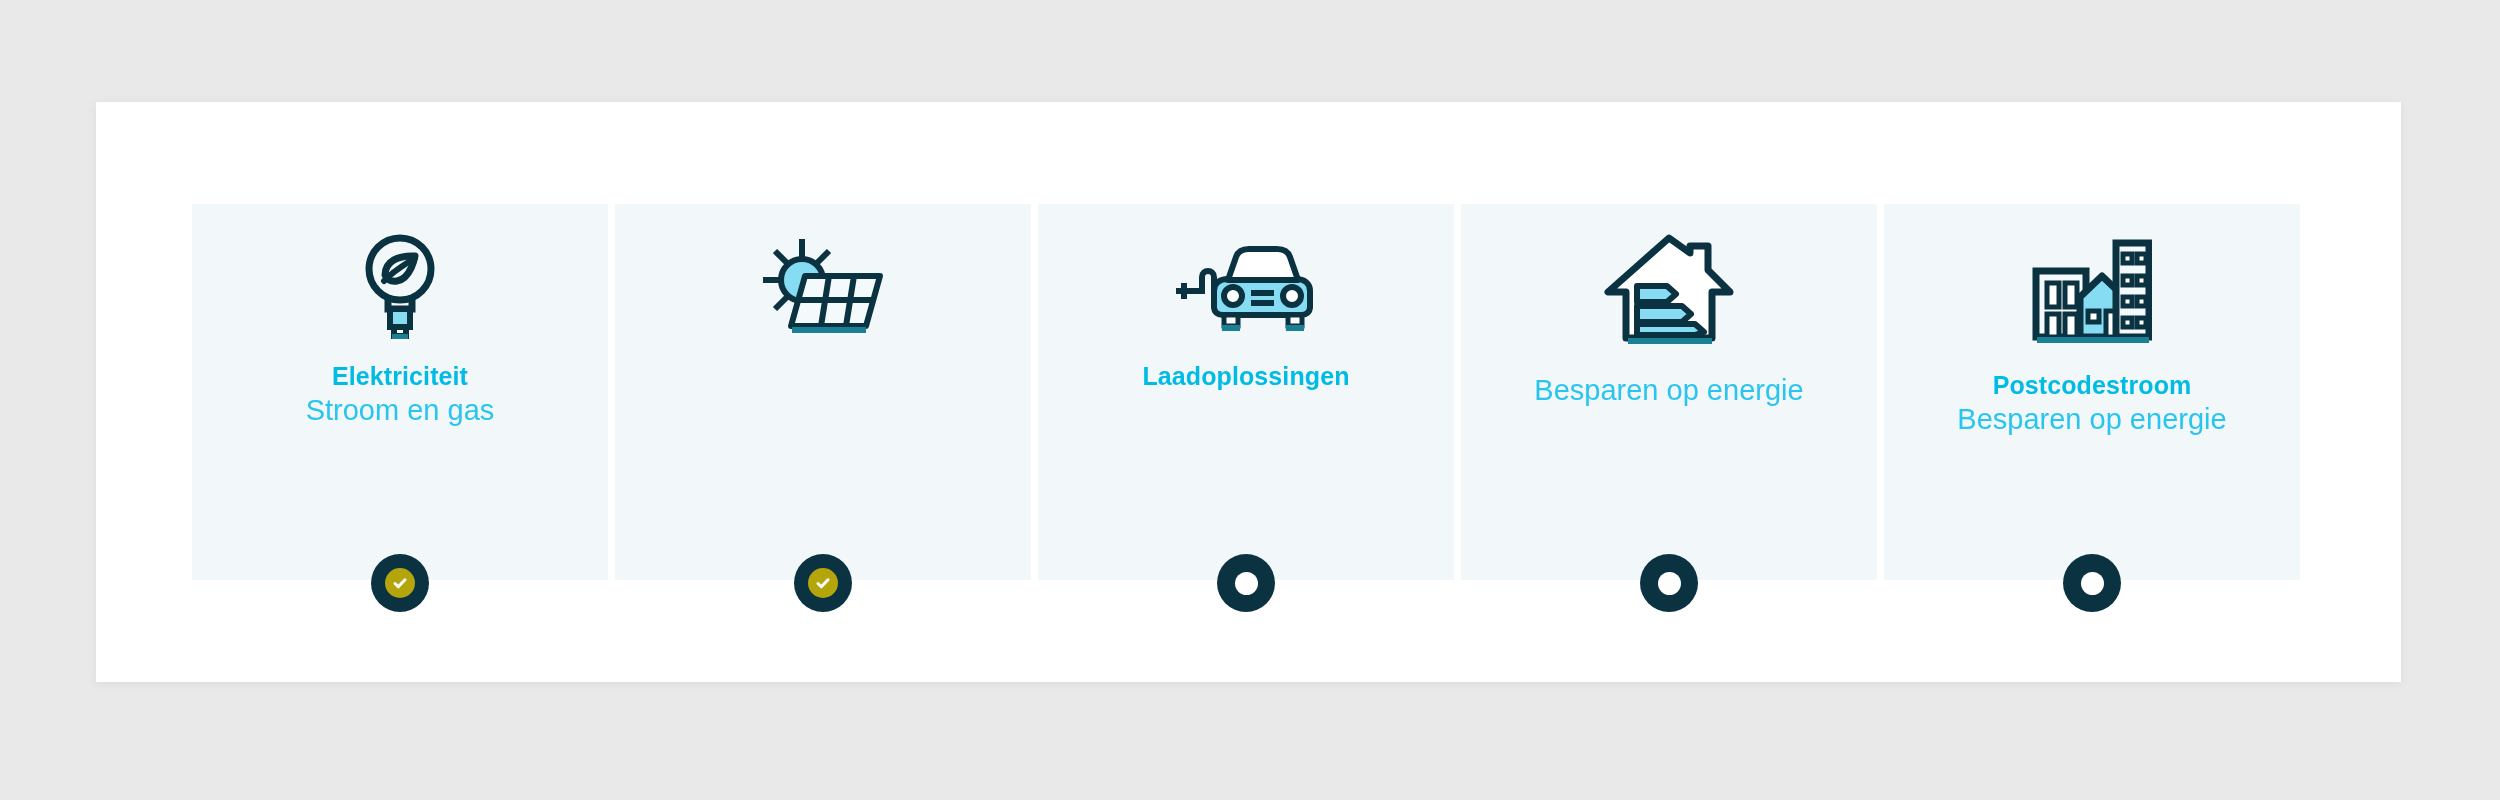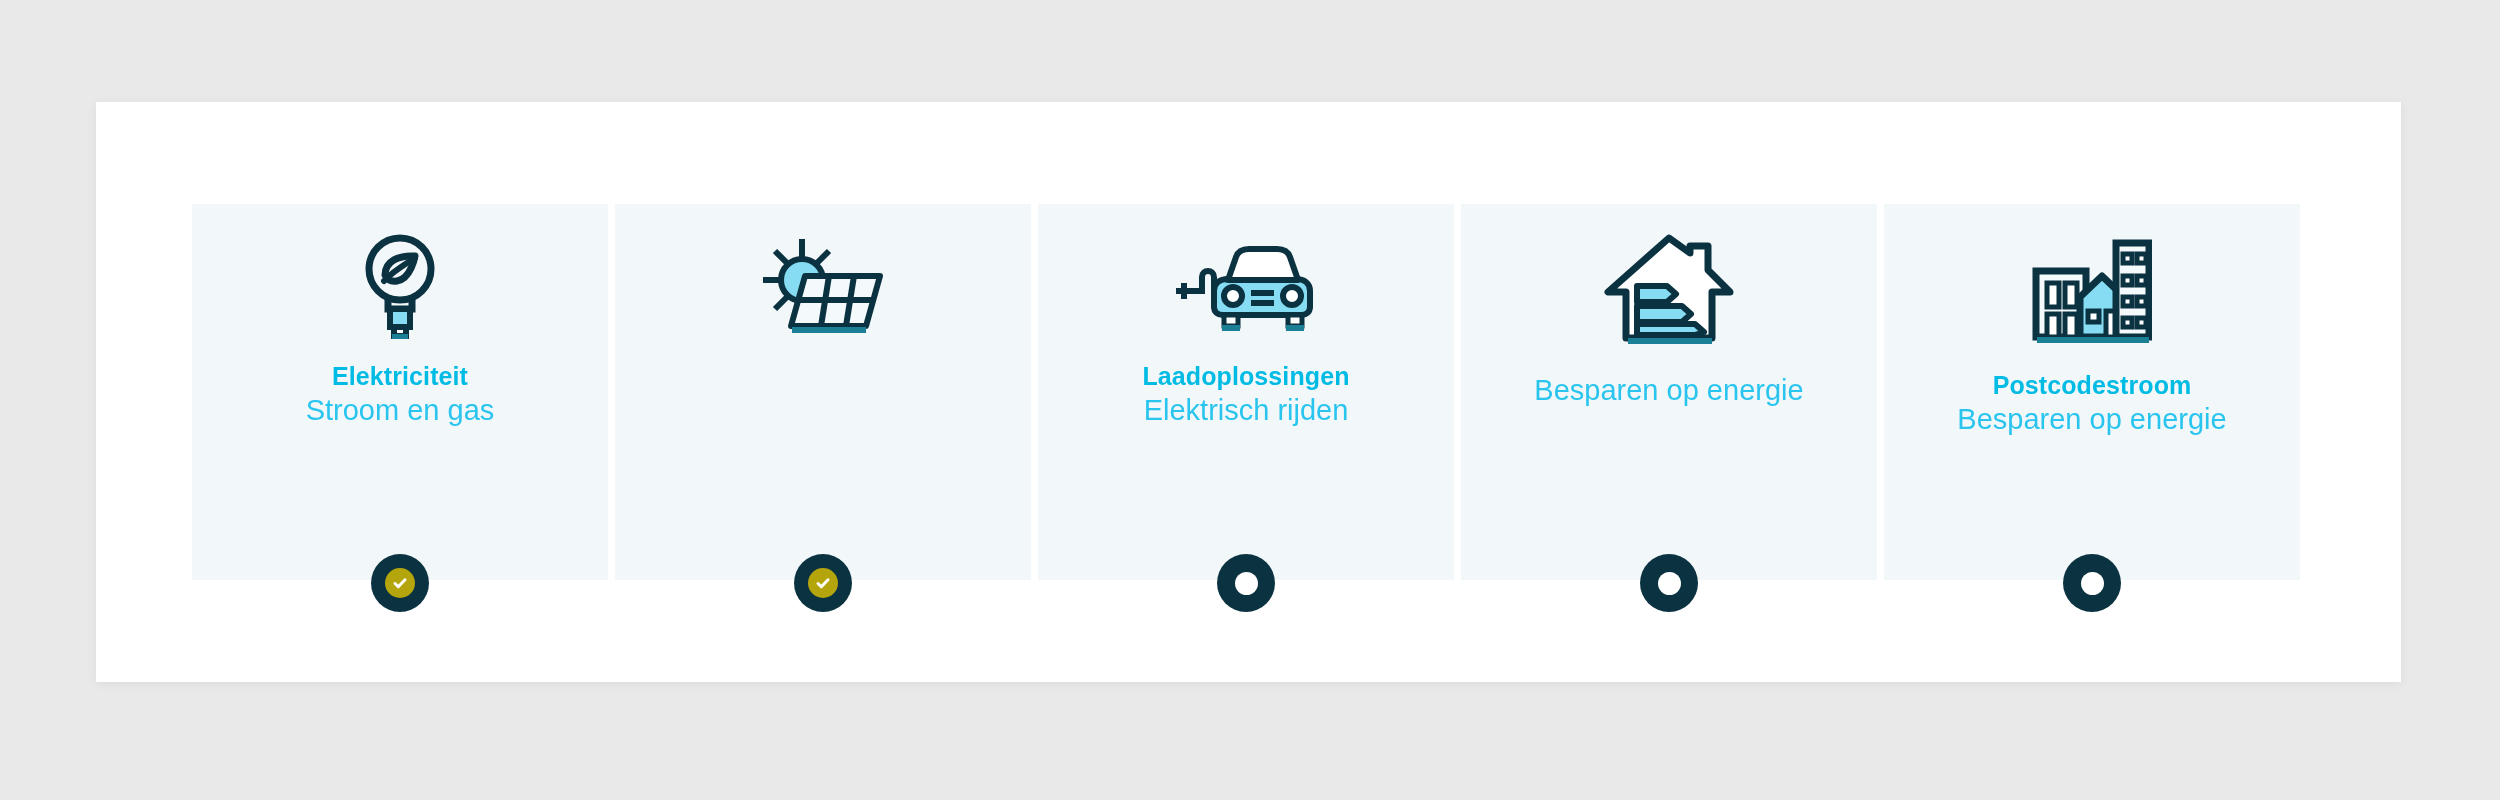--- a/index.html
+++ b/index.html
@@ -207,21 +207,20 @@
           <line x1="81" y1="64" x2="104" y2="64" stroke="#0b3240" stroke-width="6"></line>
 
           <rect x="54" y="76" width="14" height="11" fill="#ffffff" stroke="#0b3240" stroke-width="5"></rect>
           <rect x="118" y="76" width="14" height="11" fill="#ffffff" stroke="#0b3240" stroke-width="5"></rect>
           <rect x="52" y="86" width="18" height="6" fill="#1b7f96"></rect>
           <rect x="116" y="86" width="18" height="6" fill="#1b7f96"></rect>
         </svg>
       </div>
       <div class="labels">
         <div class="card-title">Laadoplossingen</div>
-        <div class="card-sub">Elektrisch rijden</div>
       </div>
       <div class="toggle">
         <div class="inner-dot">
           
         </div>
       </div>
     </div>
 
     <div class="card shift-down">
       <div class="icon-wrap">

